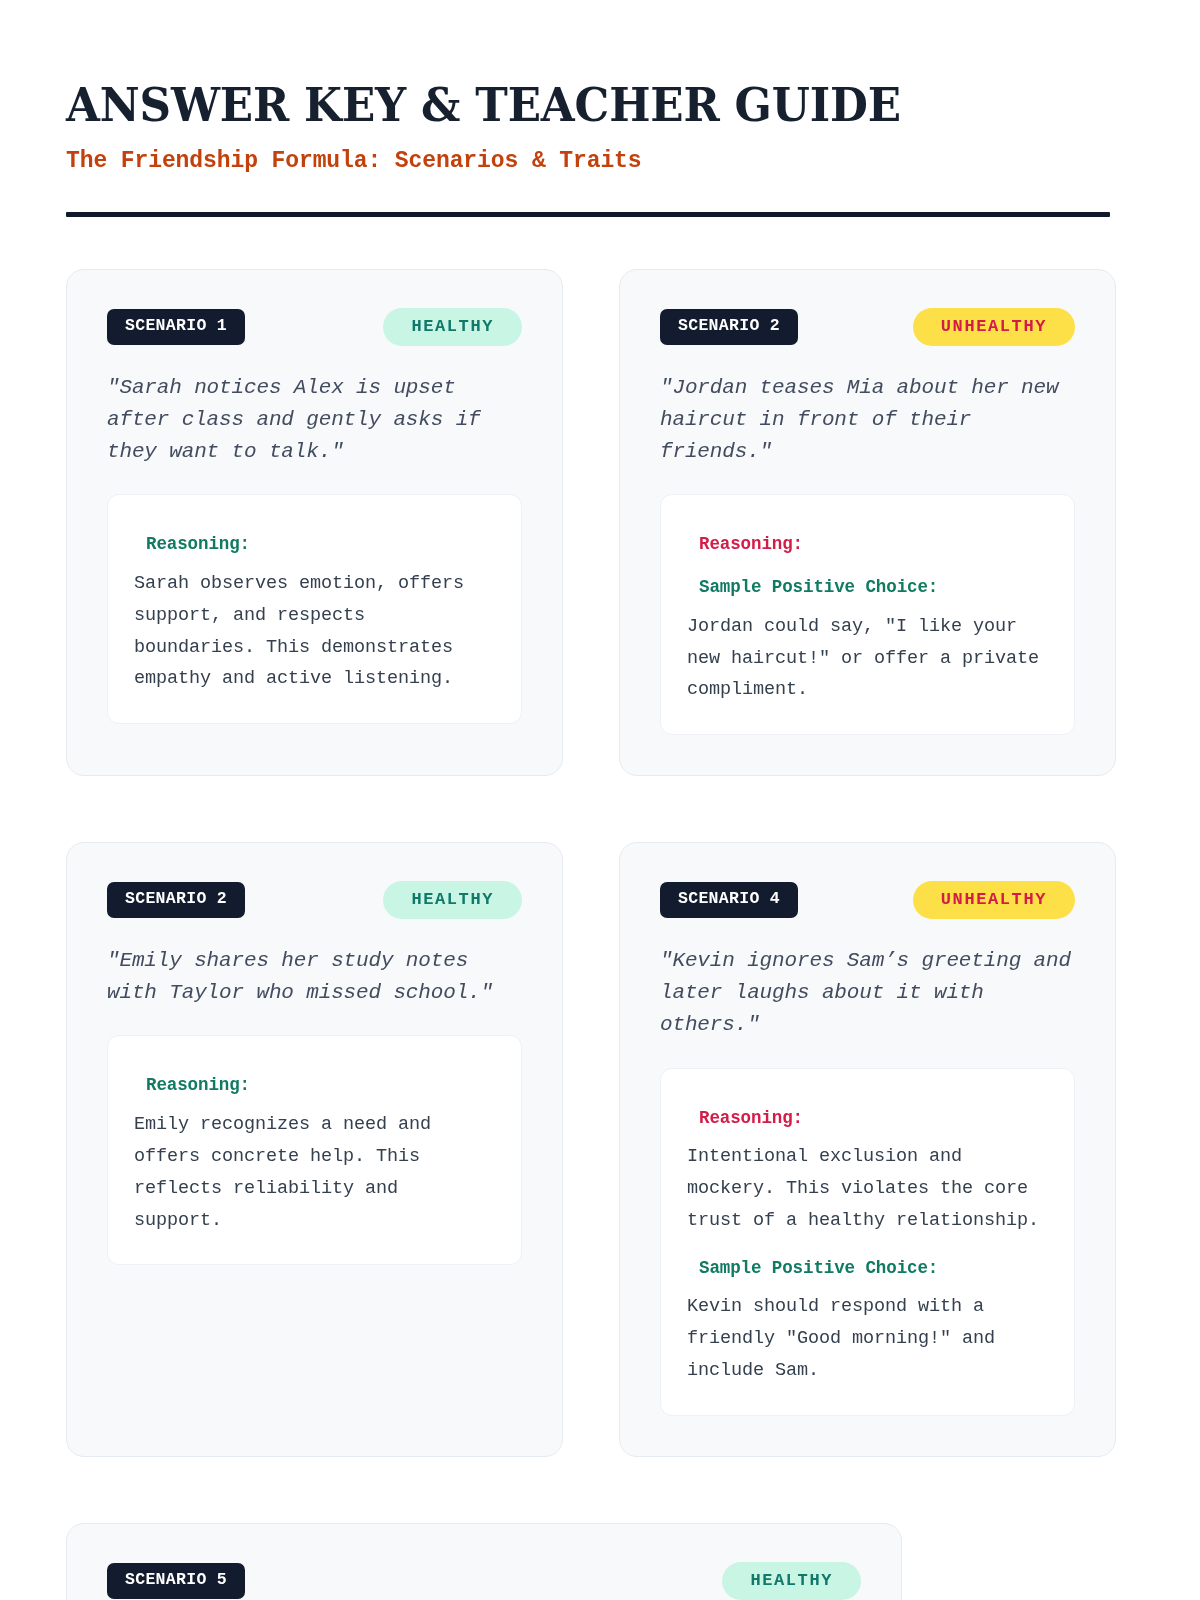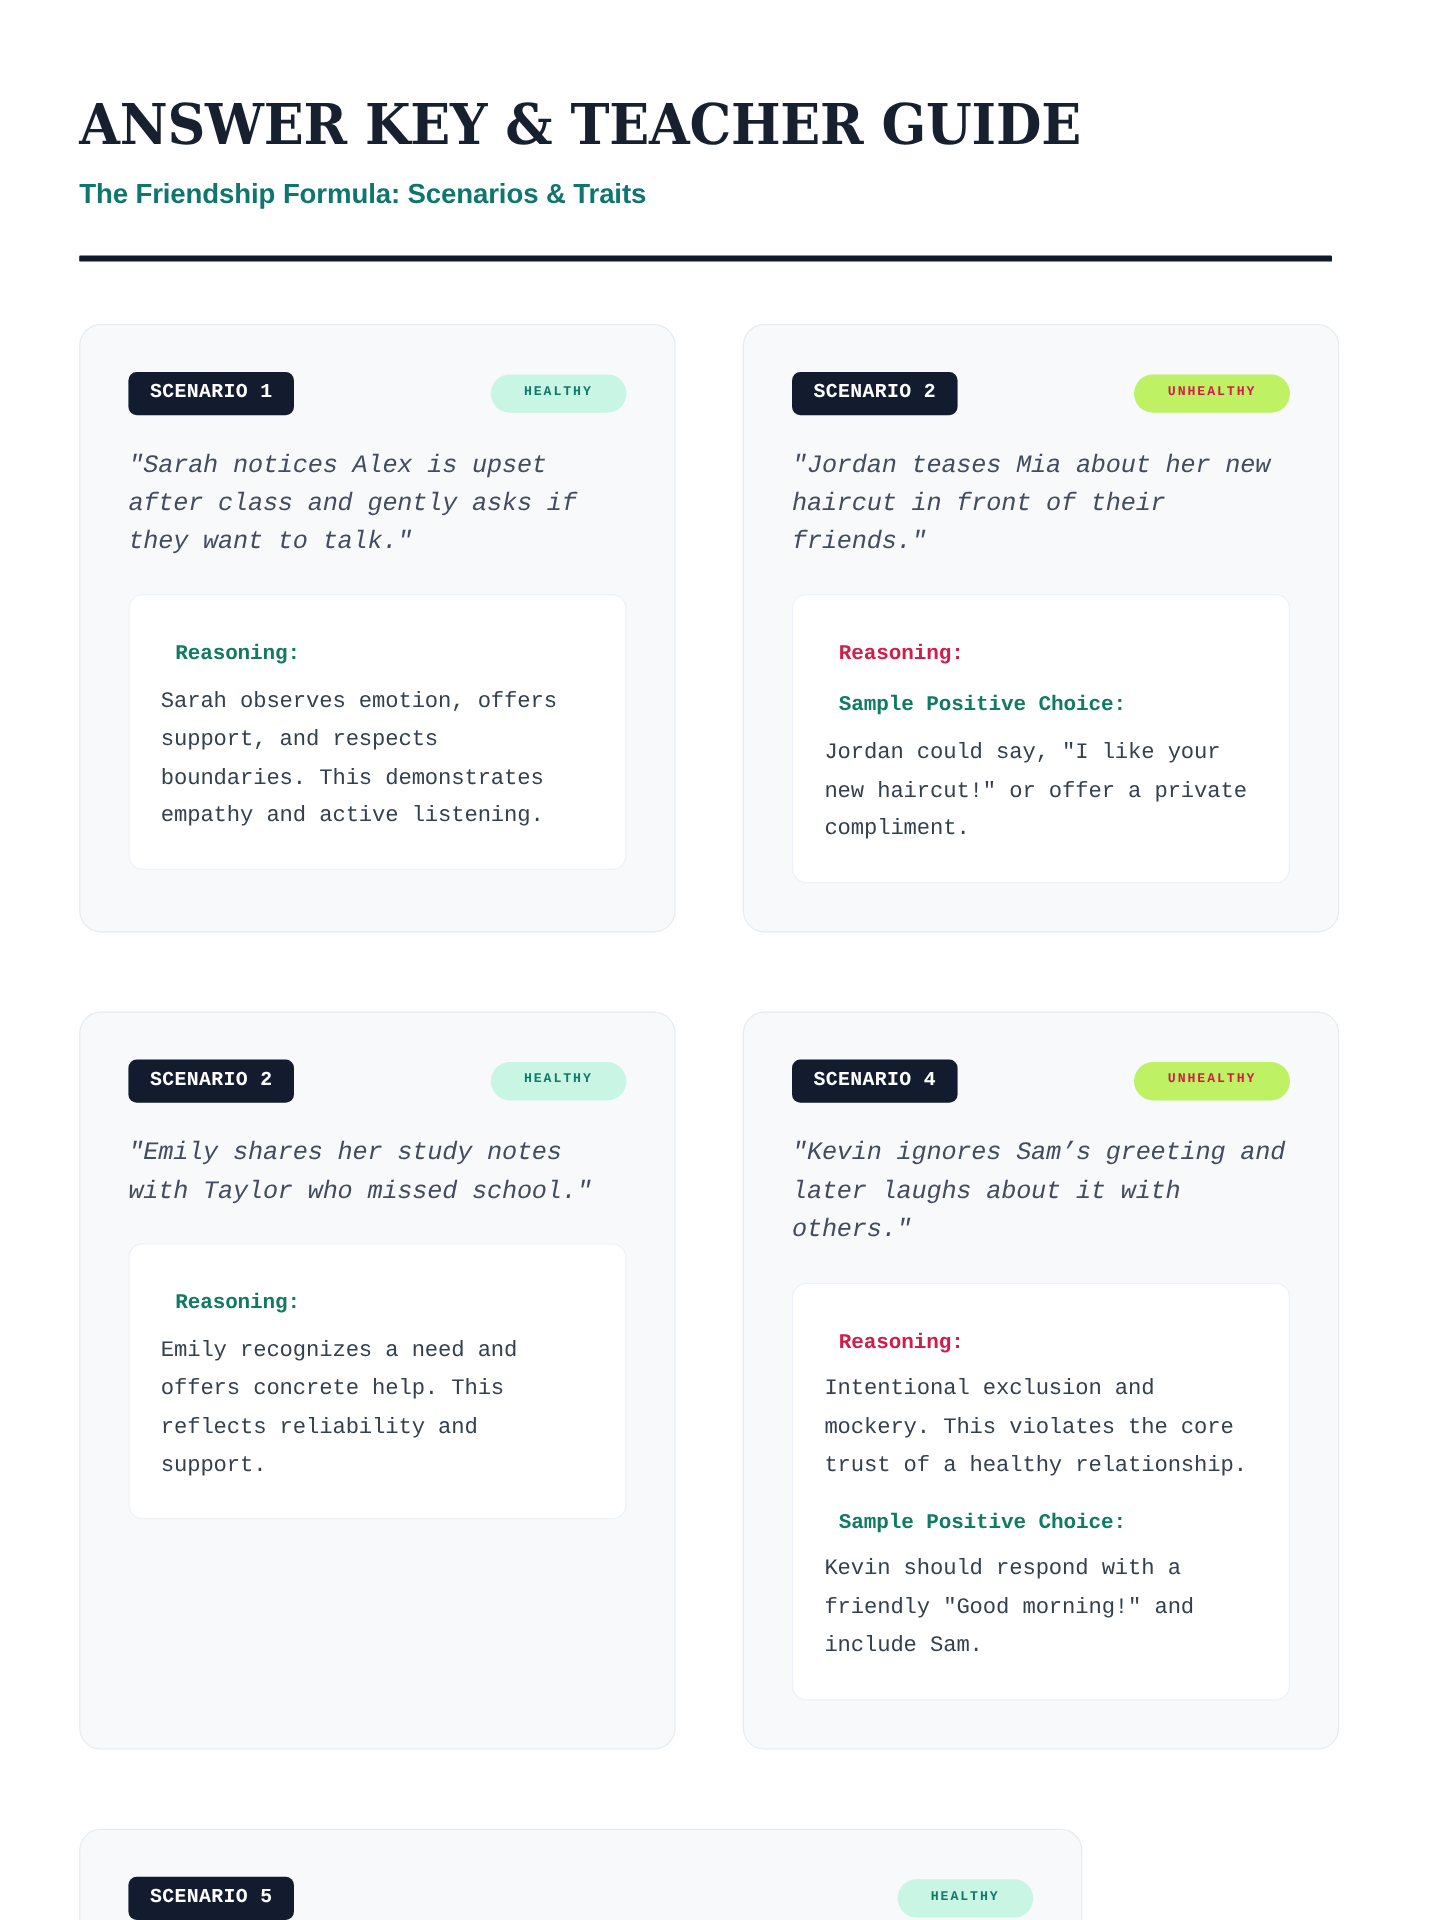--- a/index.html
+++ b/index.html
@@ -39,21 +39,22 @@
     color: #16202f;
     transform: scaleX(0.93);
     transform-origin: left center;
     white-space: nowrap;
   }
   .doc-subtitle {
     margin: 18px 0 12px 0;
     font-size: 23px;
     font-weight: 700;
     letter-spacing: -0.1px;
-    color: #0f766e;
+    color: #c2410c;
+    font-family: Liberation Mono, monospace;
   }
   .header-rule {
     margin-top: 38px;
     width: 1044px;
     height: 5px;
     background: #101a2b;
     border-radius: 1px;
   }
 
   
@@ -98,34 +99,34 @@
     letter-spacing: 0.3px;
     border-radius: 7px;
     padding: 9px 18px 10px 18px;
     line-height: 1;
     white-space: nowrap;
   }
 
   .status-chip {
     display: inline-flex;
     align-items: center;
-    font-size: 11px;
+    font-size: 17px;
     font-weight: 700;
     letter-spacing: 1.6px;
     border-radius: 999px;
     padding: 10px 28px 11px 28px;
     line-height: 1;
     white-space: nowrap;
   }
   .status-chip.healthy {
     background: #c9f5e4;
     color: #10796a;
   }
   .status-chip.unhealthy {
-    background: #bef264;
+    background: #fde047;
     color: #d41c48;
   }
 
   .scenario-quote {
     margin: 26px 0 0 0;
     font-size: 21px;
     line-height: 1.53;
     font-style: italic;
     color: #424c5e;
     letter-spacing: -0.15px;

